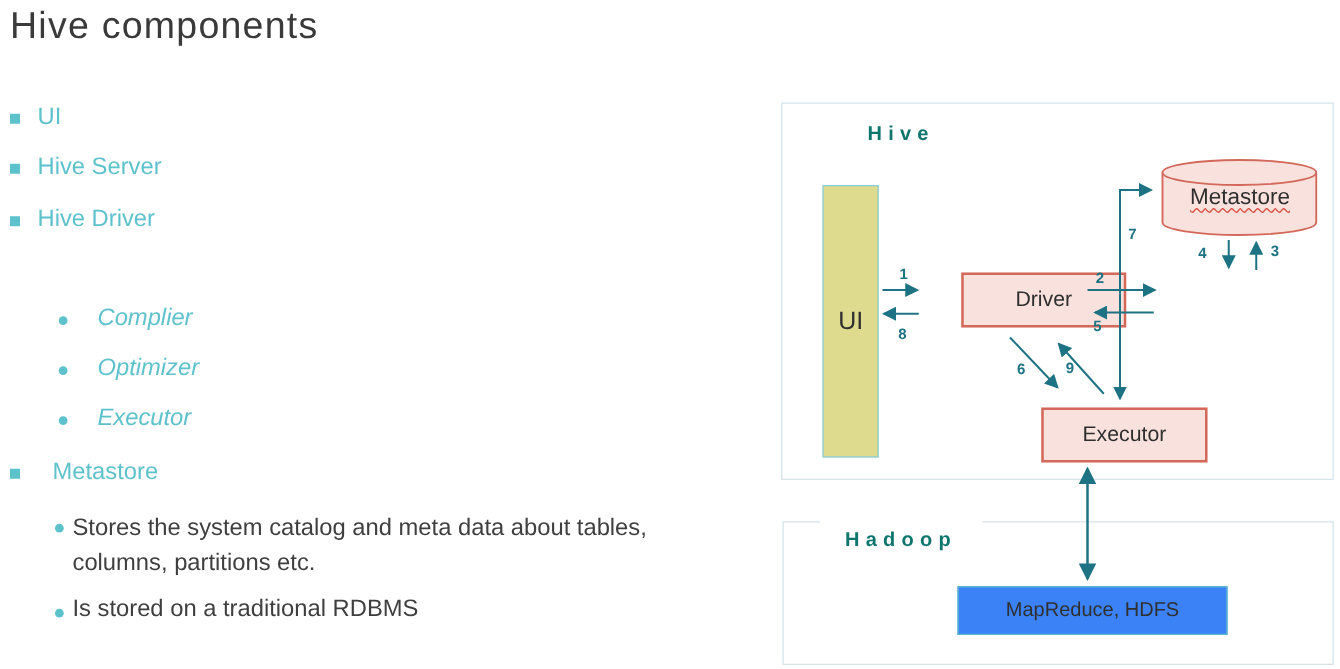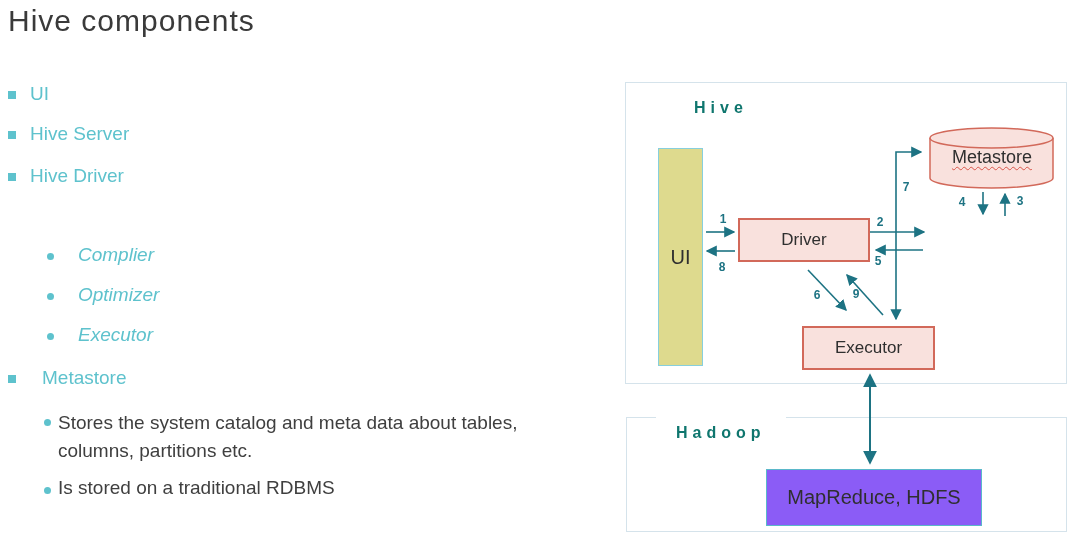--- a/index.html
+++ b/index.html
@@ -33,26 +33,26 @@
     letter-spacing:5px;
   }
   .hive-label{left:74px; top:24px;}
   .hadoop-label{left:36px; top:333px; background:#fff; padding:16px 20px 2px 20px;}
   .node{
     position:absolute; display:flex; align-items:center; justify-content:center;
     font-size:17px; color:#2f2f2f; box-sizing:border-box;
   }
   .ui-node{left:38px; top:73px; width:45px; height:218px;
     background:#deda8e; border:1px solid #87cfdd; font-size:20px;}
-  .pink{background:#f9e1dd; border:2px solid #d2695a;}
+  .pink{background:#f9e1dd; border:2px solid #d2695a;margin-left:31px;}
   .driver-node{left:118px; top:143px; width:132px; height:44px;}
   .compiler-node{left:310px; top:145px; width:130px; height:42px;}
   .executor-node{left:182px; top:251px; width:133px; height:44px;}
-  .mapreduce-node{left:146px; top:394px; width:216px; height:57px;
-    background:#8b5cf6; border:1px solid #5ab8ca; font-size:20px;}
+  .mapreduce-node{left:146px; top:394px; width:216px; height:39px;
+    background:#3b82f6; border:1px solid #5ab8ca; font-size:16px;}
   .metastore-label{
     position:absolute; left:311px; top:72px; width:122px; text-align:center;
     font-size:18px; color:#2f2f2f; z-index:4;
     text-decoration:underline wavy #d9554a; text-decoration-thickness:1px;
     text-underline-offset:3px;
   }
   .overlay{position:absolute; left:0; top:0; z-index:3; pointer-events:none;}
   .num{
     position:absolute; z-index:5; font-size:12px; font-weight:bold; color:#1d7383;
     transform:translate(-50%,-50%);

